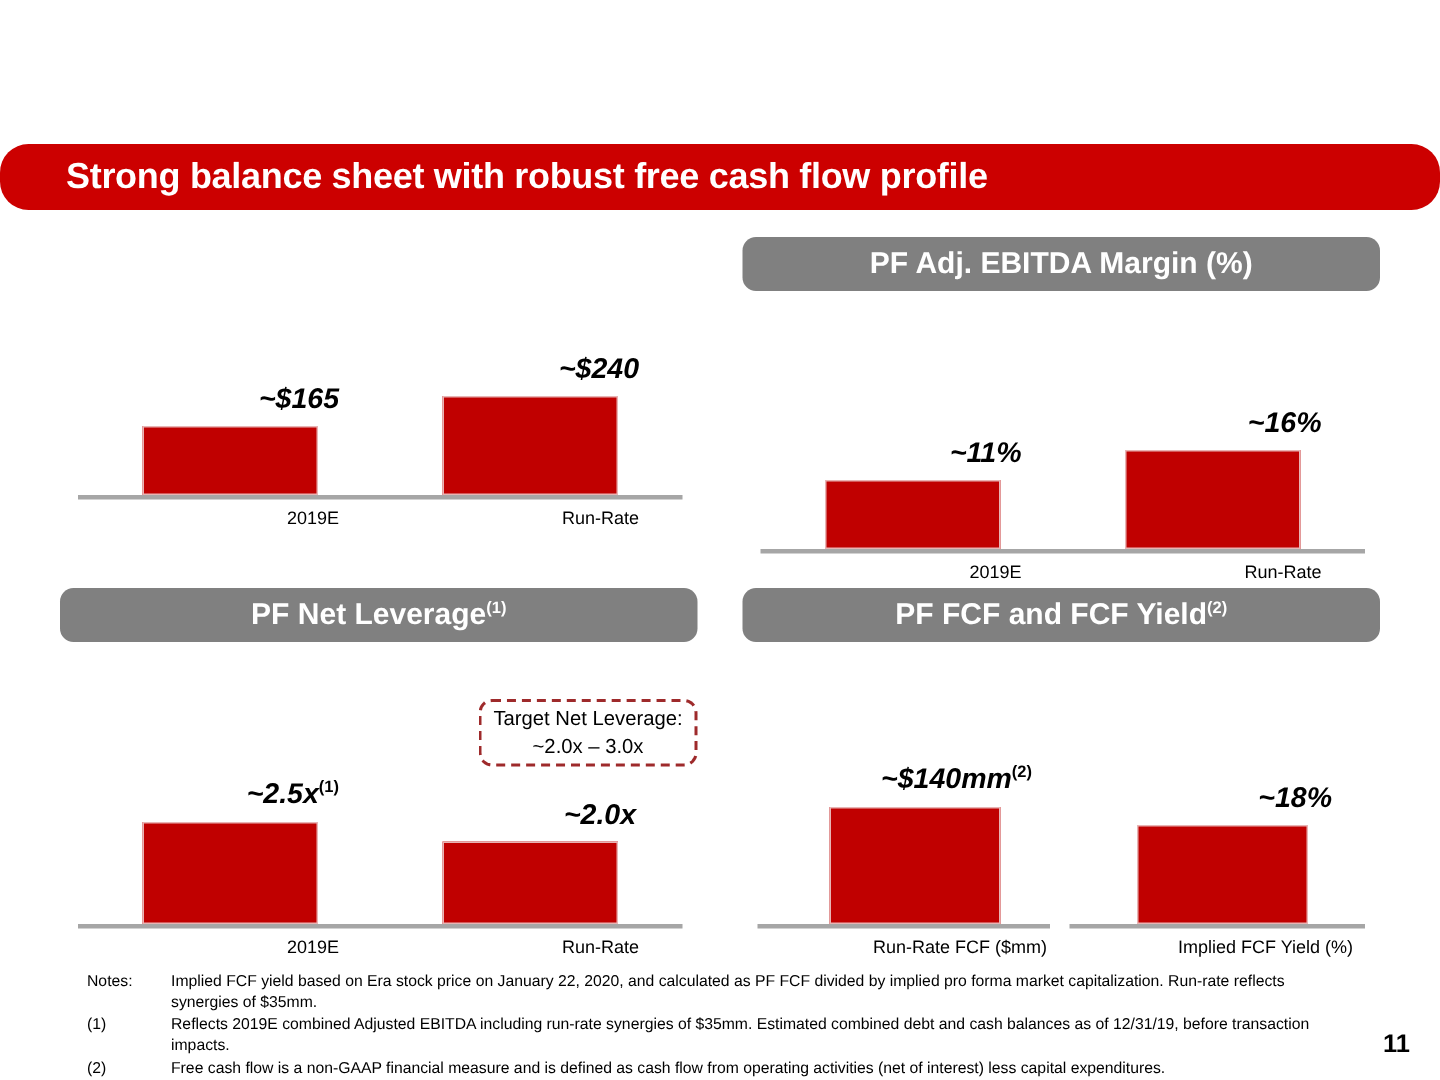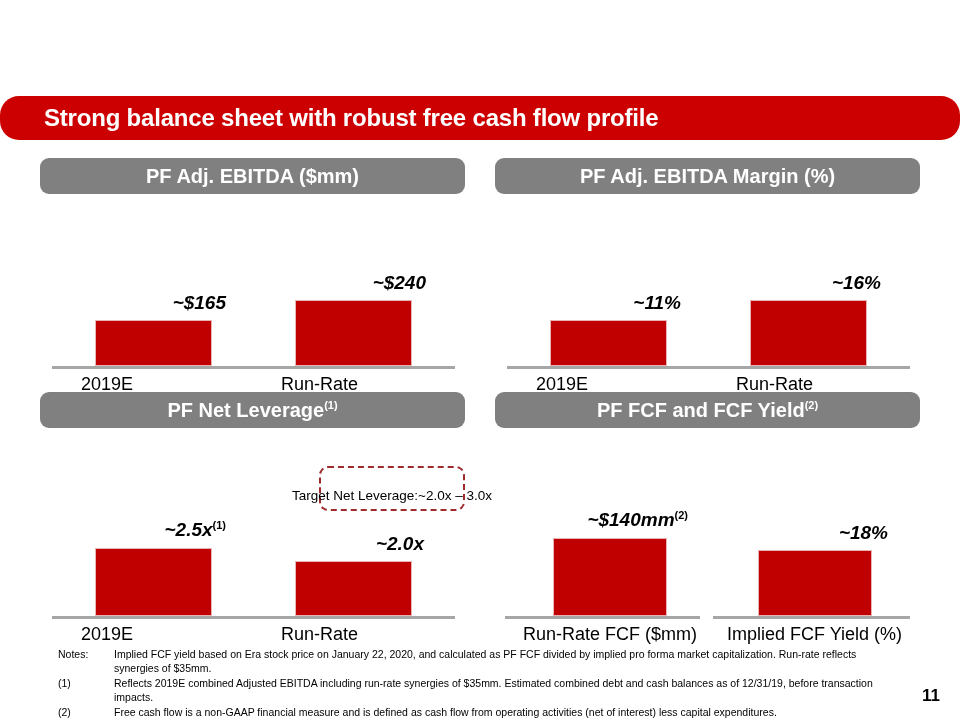--- a/index.html
+++ b/index.html
@@ -56,32 +56,32 @@
   .bar-value {
     position: absolute;
     font-size: 19px; font-weight: bold; font-style: italic;
     color: #000000; white-space: nowrap; text-align: right;
     line-height: 1;
   }
   .bar-value sup { font-size: 11px; font-style: normal; font-weight: bold;
                    vertical-align: super; }
   .cat-label {
     position: absolute;
-    font-size: 18px; color: #000000; text-align: left;
+    font-size: 12px; color: #000000; text-align: right;
     white-space: nowrap; line-height: 1;
   }
 
   
   .callout {
     position: absolute;
     border: 2px dashed #9E2A2B;
     border-radius: 9px;
     background: #ffffff;
-    display: flex; 
-    align-items: flex-end; justify-content: center;
+    display: flex; flex-direction: column;
+    align-items: center; justify-content: center;
     padding: 4px 8px;
   }
   .callout div { font-size: 13.5px; color: #000000; line-height: 1.35;
                  white-space: nowrap; }
 
   
   .notes {
     position: absolute; left: 58px; top: 648px; width: 830px;
   }
   .note-row { display: flex; margin-bottom: 1px; }
@@ -100,25 +100,20 @@
 </head>
 <body>
 
 <div class="slide">
 
   <div class="title-banner">
     <div class="title-text">Strong balance sheet with robust free cash flow profile</div>
   </div>
 
   <div class="panel" style="left:40px; top:158px; width:425px;">
-    <div class="panel-header" style="width:425px;">
-      <div class="hdr-text">
-        <span>PF Adj. EBITDA ($mm)</span><sup></sup>
-      </div>
-    </div>
     <div class="chart" style="height:190px;">
 
       <div class="axis" style="left:12px; top:172px; width:403px;"></div>
 
       <div class="bar" style="left:55px; top:126px; width:117px; height:46px;"></div>
       <div class="bar-value" style="left:41px; top:99px; width:145px;font-style:italic;"><span>~$165</span><sup></sup></div>
       <div class="cat-label" style="left:41px; top:181px; width:145px;">2019E</div>
 
       <div class="bar" style="left:255px; top:106px; width:117px; height:66px;"></div>
       <div class="bar-value" style="left:241px; top:79px; width:145px;"><span>~$240</span><sup></sup></div>

